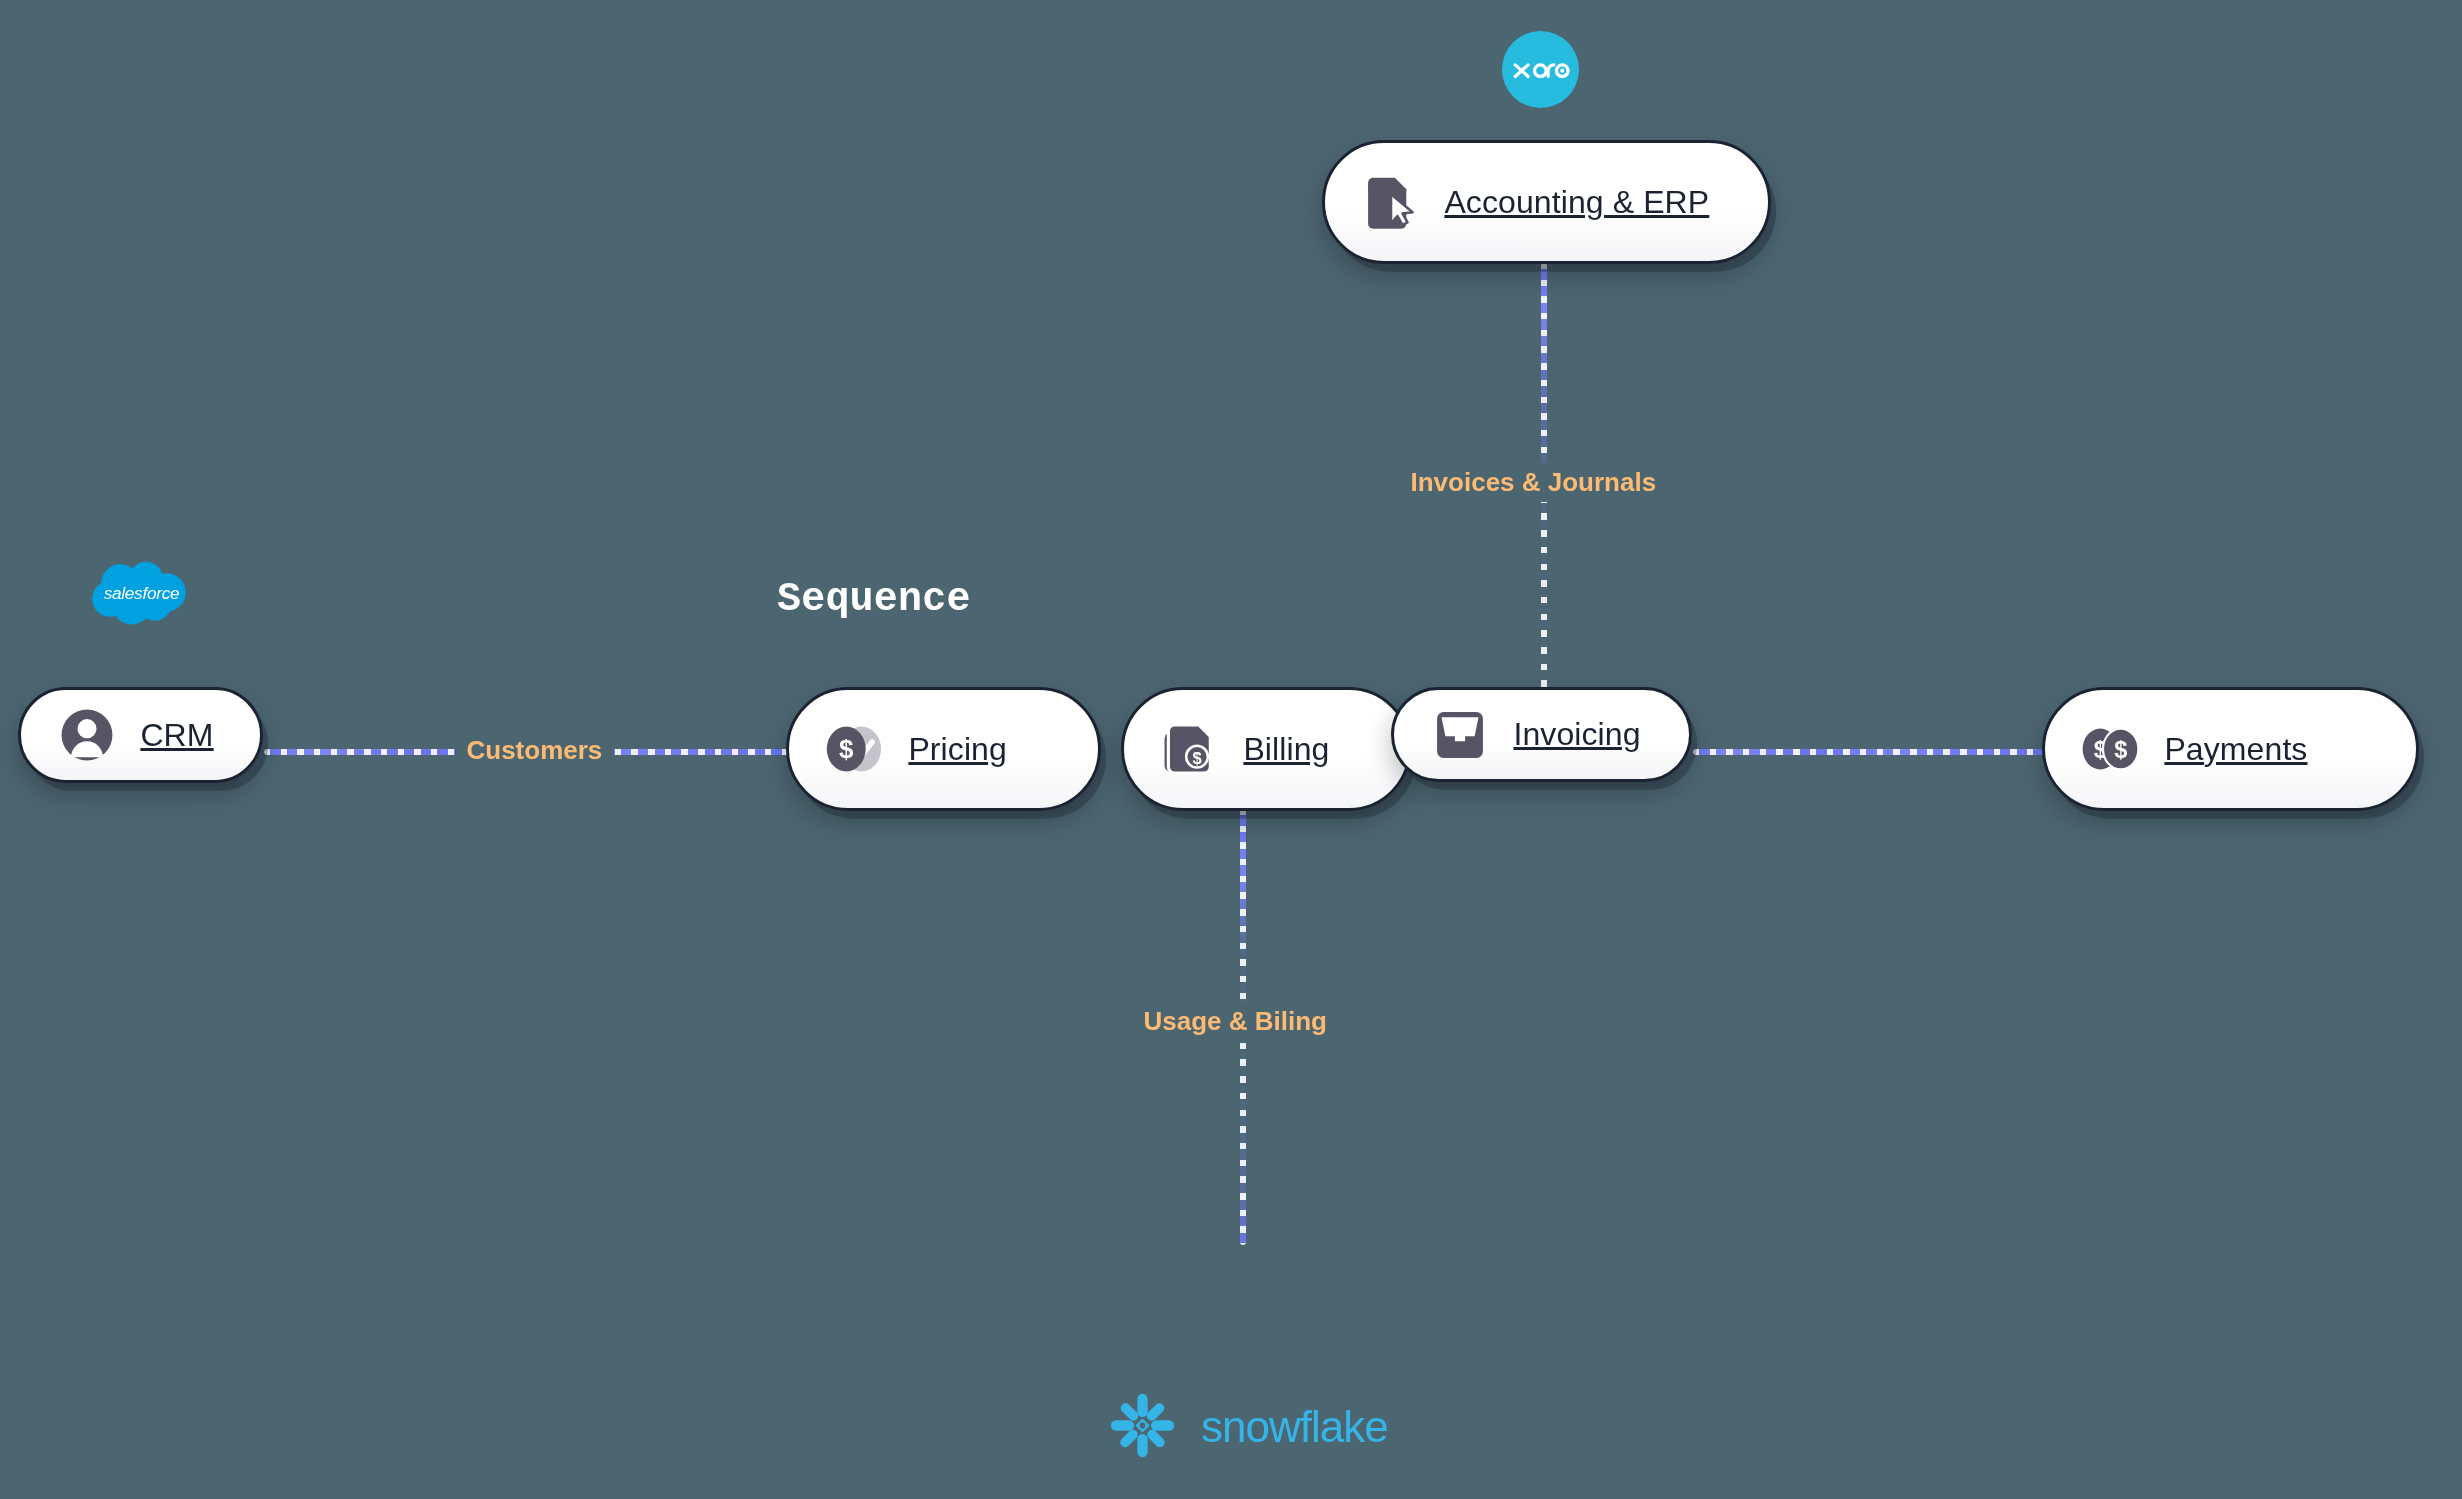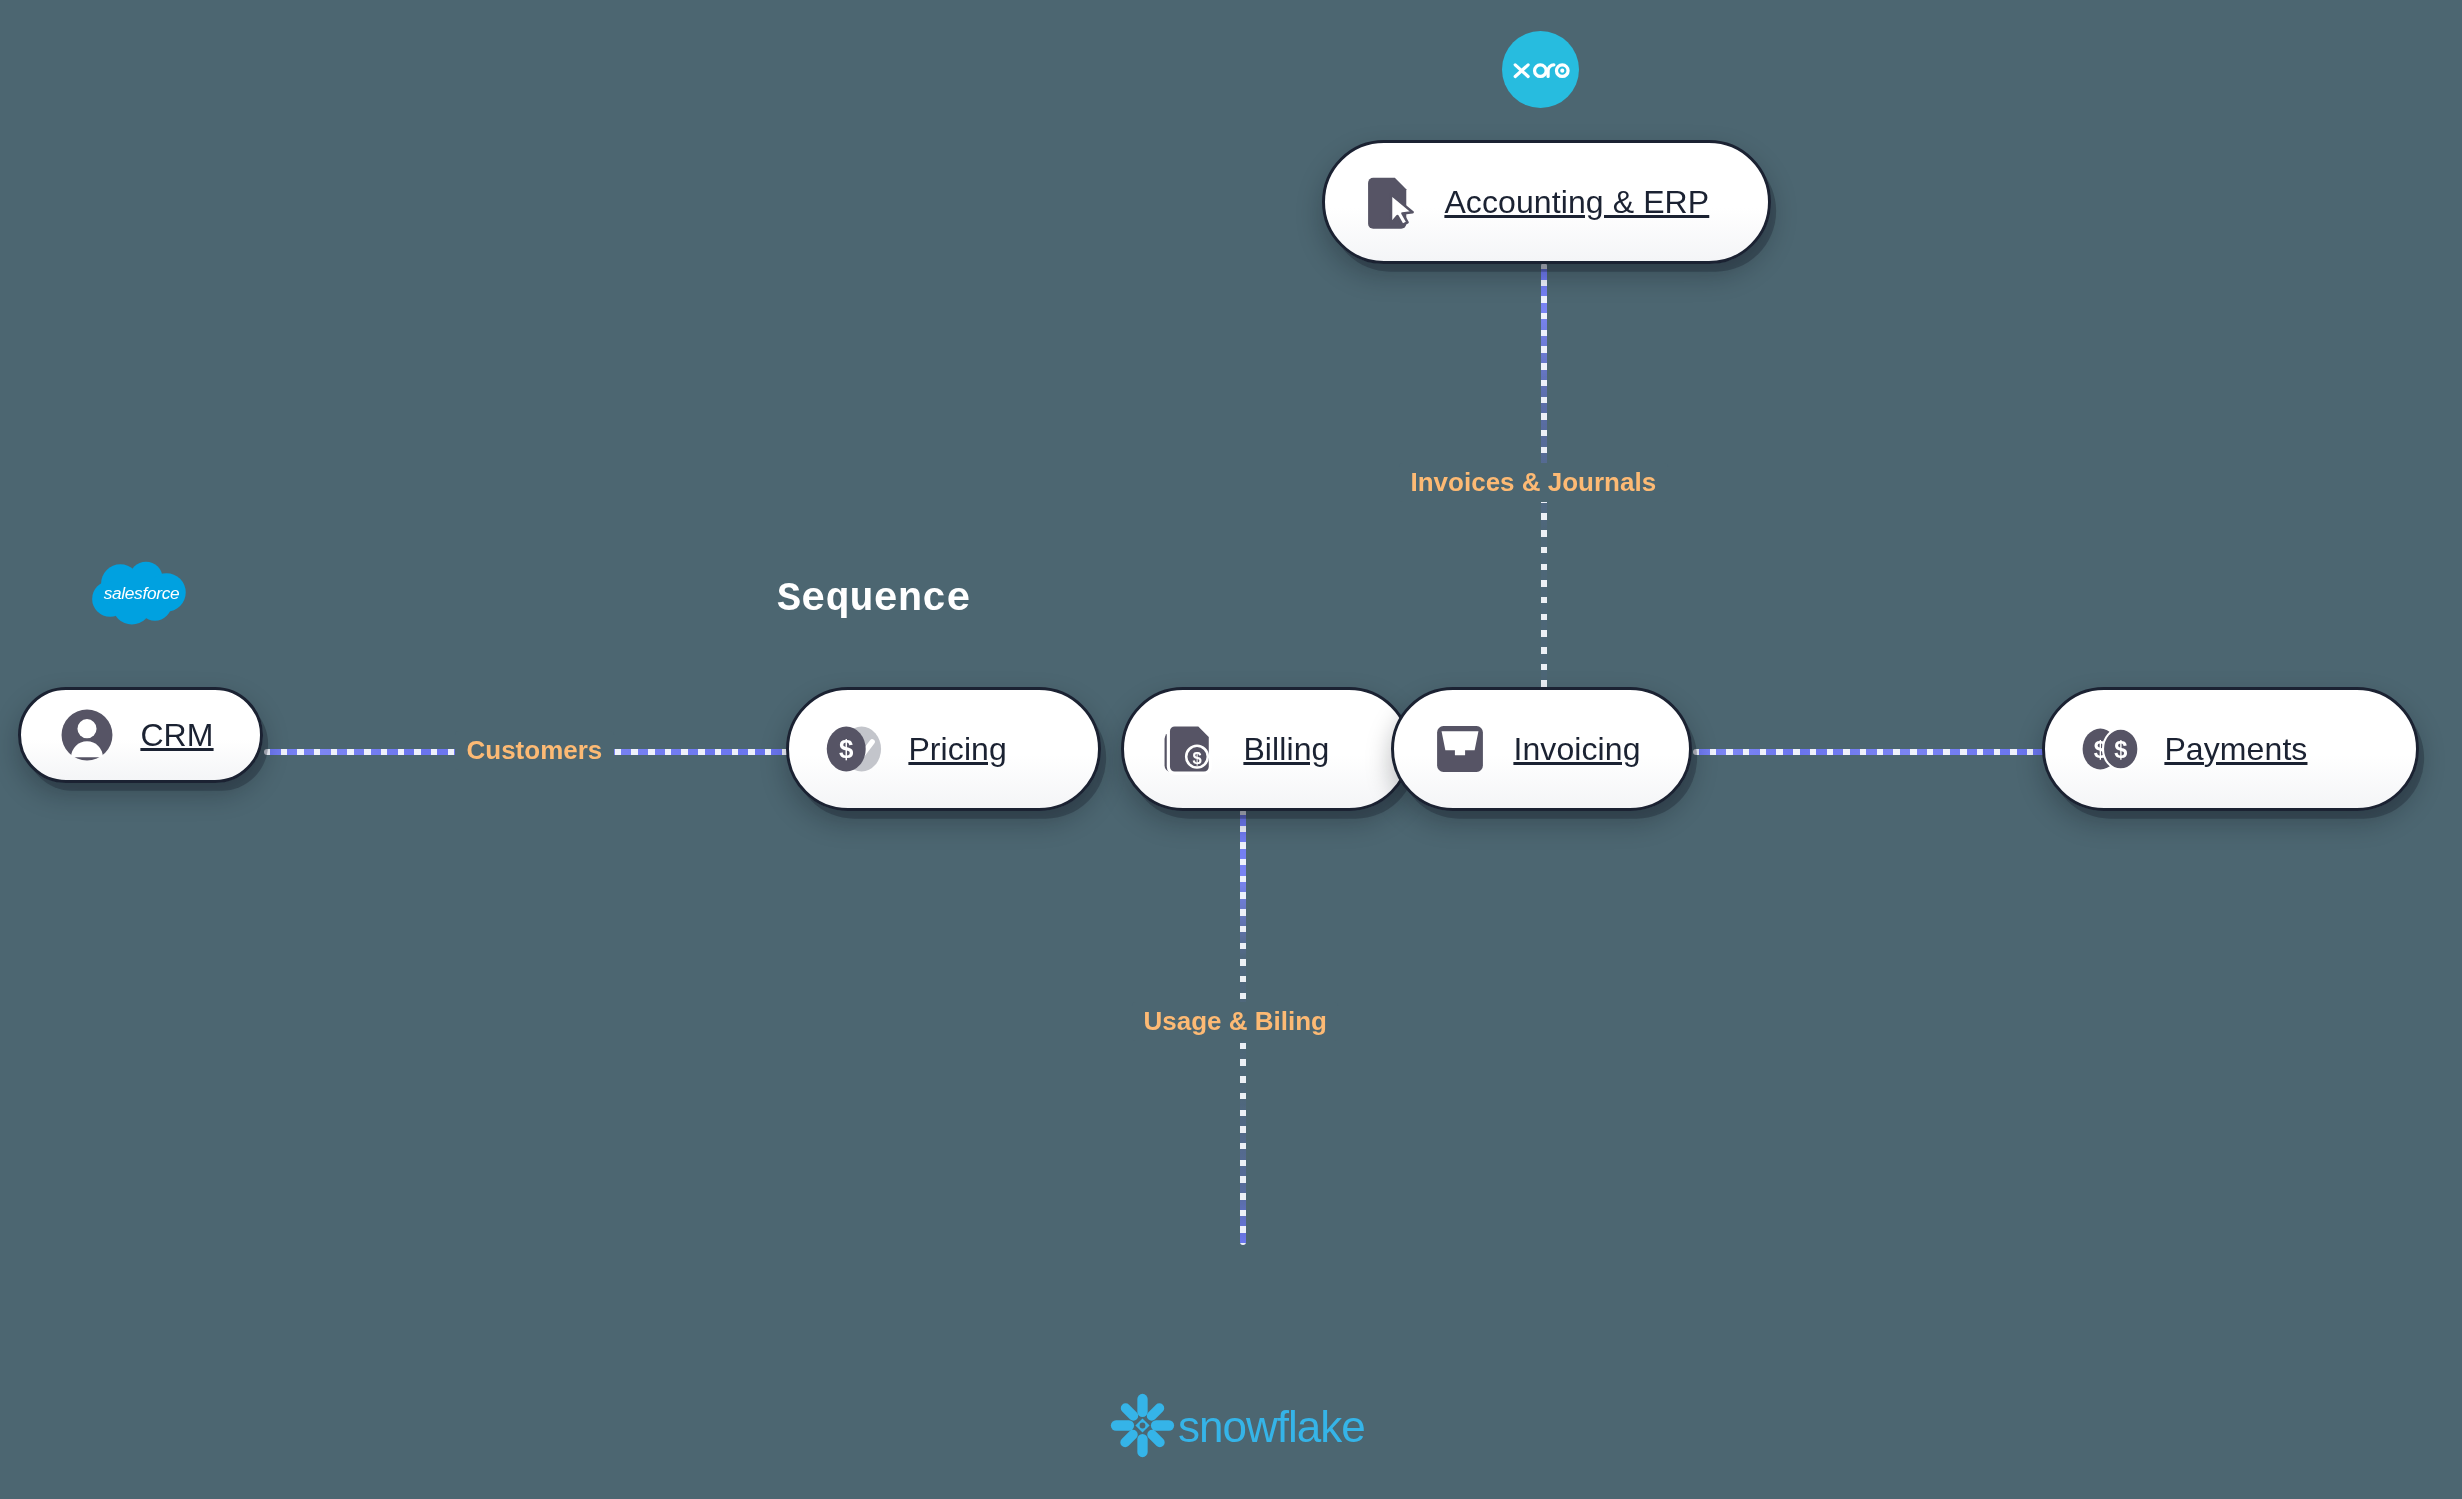--- a/index.html
+++ b/index.html
@@ -53,21 +53,21 @@
   .logo-salesforce {
     width: 109px; height: 74px;
     display: flex; align-items: center; justify-content: center;
   }
   .logo-xero {
     width: 77px; height: 77px; border-radius: 50%;
     background: #27bcdf;
     display: flex; align-items: center; justify-content: center;
   }
   .logo-snowflake {
-    display: flex; align-items: center; gap: 0;
+    display: flex; align-items: center; gap: 23px;
   }
   .logo-snowflake .sf-word {
     color: #35b4e8; font-size: 44px; font-weight: 400;
     letter-spacing: -1px; line-height: 1;
   }
 
   
   .edge { position: absolute; z-index: 2; }
   .edge-h {
     height: 6.4px;
@@ -229,21 +229,21 @@
         <rect x="4" y="18" width="50" height="62" rx="10" fill="#565465"></rect>
         <path d="M20 6 h38 l18 18 v48 a10 10 0 0 1 -10 10 h-46 a10 10 0 0 1 -10 -10
                  v-56 a10 10 0 0 1 10 -10 z" fill="#565465" stroke="#ffffff" stroke-width="5"></path>
         <circle cx="55" cy="56" r="17" fill="#565465" stroke="#ffffff" stroke-width="4"></circle>
         <text x="55" y="68" text-anchor="middle" fill="#ffffff" font-family="'Liberation Sans', sans-serif" font-size="26" font-weight="700">$</text>
       </svg>
     </span>
     <span class="label">Billing</span>
   </div>
 
-  <div class="node" style="left:1391px; top:687px; width:301px; height:124px;">
+  <div class="node" style="left:1391px; top:687px; width:301px; height:95px;">
     <span class="icon">
       <svg width="56" height="56" viewBox="0 0 88 88" aria-hidden="true">
         <path d="M8 18 a10 10 0 0 1 10 -10 h52 a10 10 0 0 1 10 10 v52
                  a10 10 0 0 1 -10 10 h-52 a10 10 0 0 1 -10 -10 z" fill="#565465"></path>
         <path d="M15 16 h58 l-6 30 h-15 v8 h-16 v-8 h-15 z" fill="#ffffff"></path>
       </svg>
     </span>
     <span class="label">Invoicing</span>
   </div>
 

